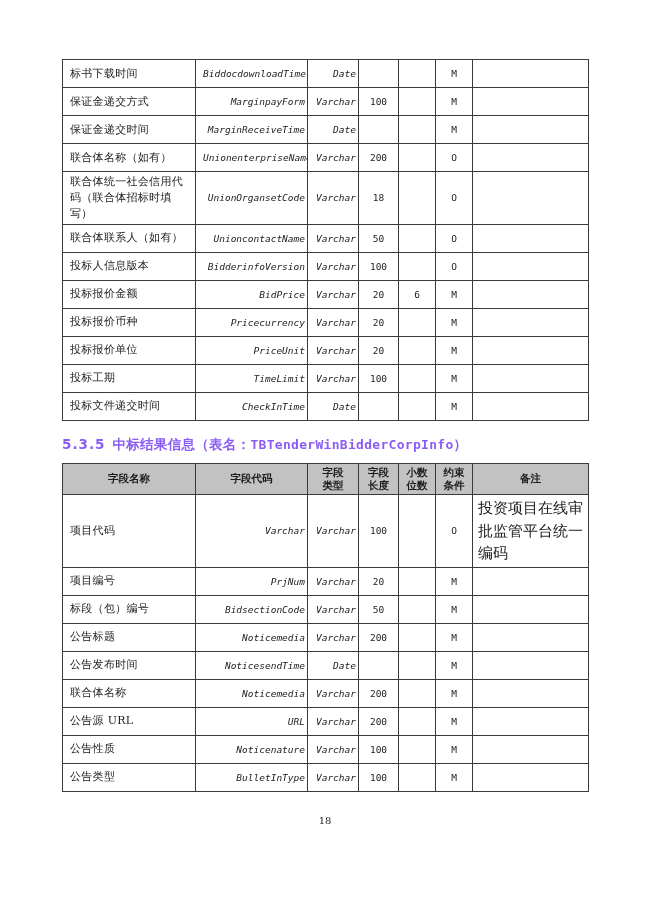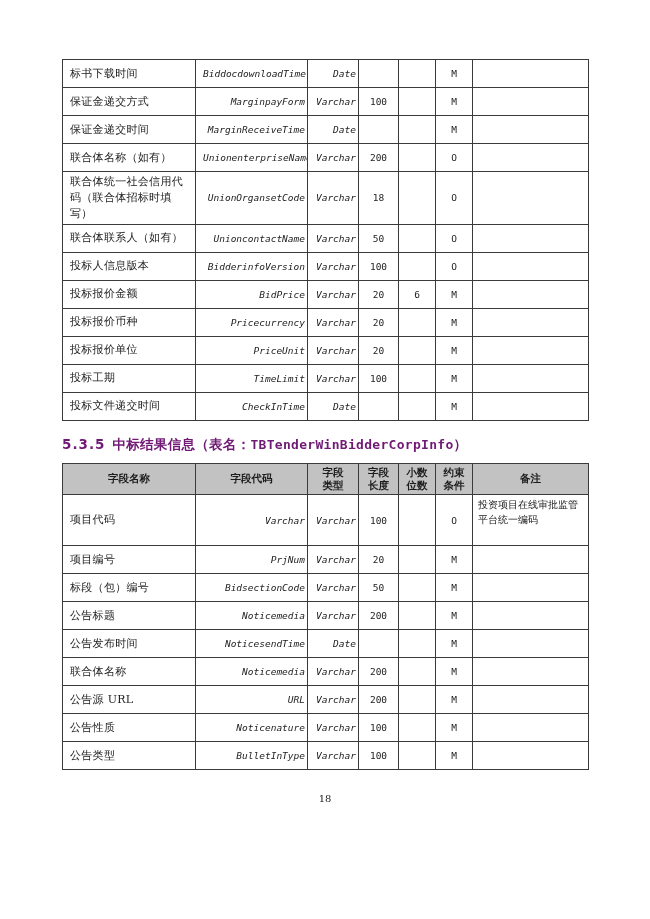--- a/index.html
+++ b/index.html
@@ -51,31 +51,31 @@
     padding: 2px 2px 2px 7px;
     font-style: italic;
   }
   td.c-mid {
     font-family: "DejaVu Sans Mono", "Liberation Mono", monospace;
     font-size: 9.5px;
     text-align: center;
     padding: 2px 1px;
   }
   td.c-rem {
-    font-size: 10px;
+    font-size: 15px;
     line-height: 1.5;
     text-align: left;
-    padding: 2px 3px 18px 5px;
+    padding: 2px 3px 2px 5px;
   }
   .heading {
     margin: 15px 0 9px 0;
     font-family: "DejaVu Sans", "Liberation Sans", sans-serif;
     font-weight: bold;
     font-size: 13.5px;
-    color: #701a75;
+    color: #8b5cf6;
     letter-spacing: 0.3px;
     white-space: nowrap;
   }
   .heading .sec-num { margin-right: 7px; letter-spacing: 1px; }
   .heading .mono-code {
     font-family: "DejaVu Sans Mono", "Liberation Mono", monospace;
     font-size: 13px;
     font-weight: bold;
   }
   .page-number {

